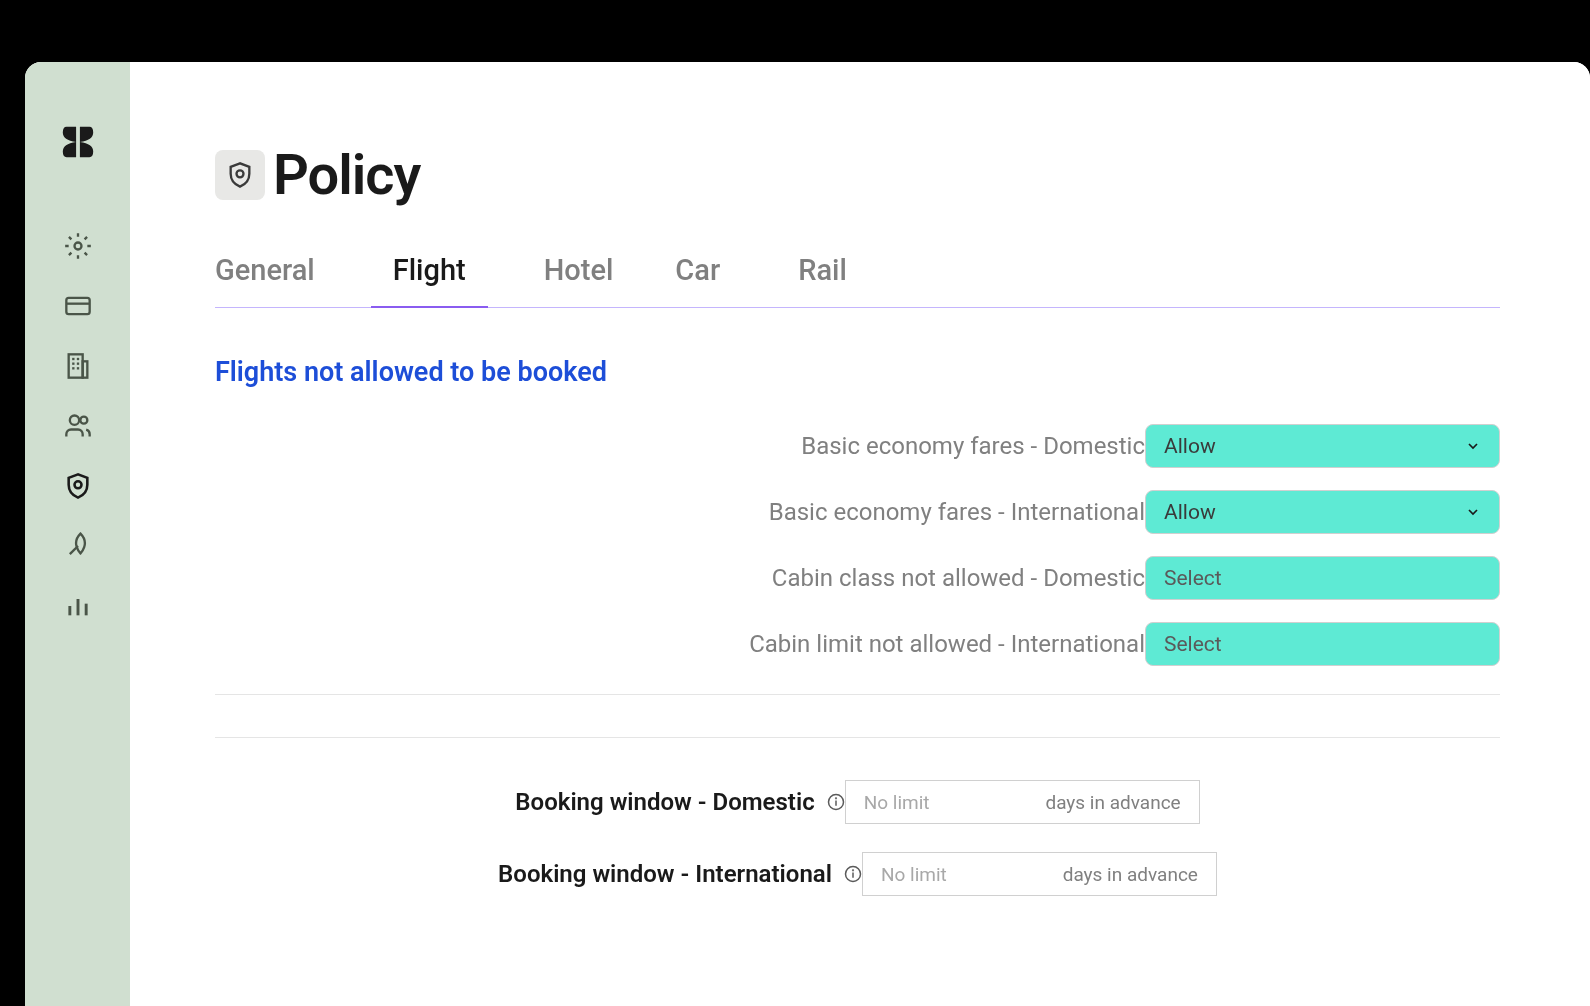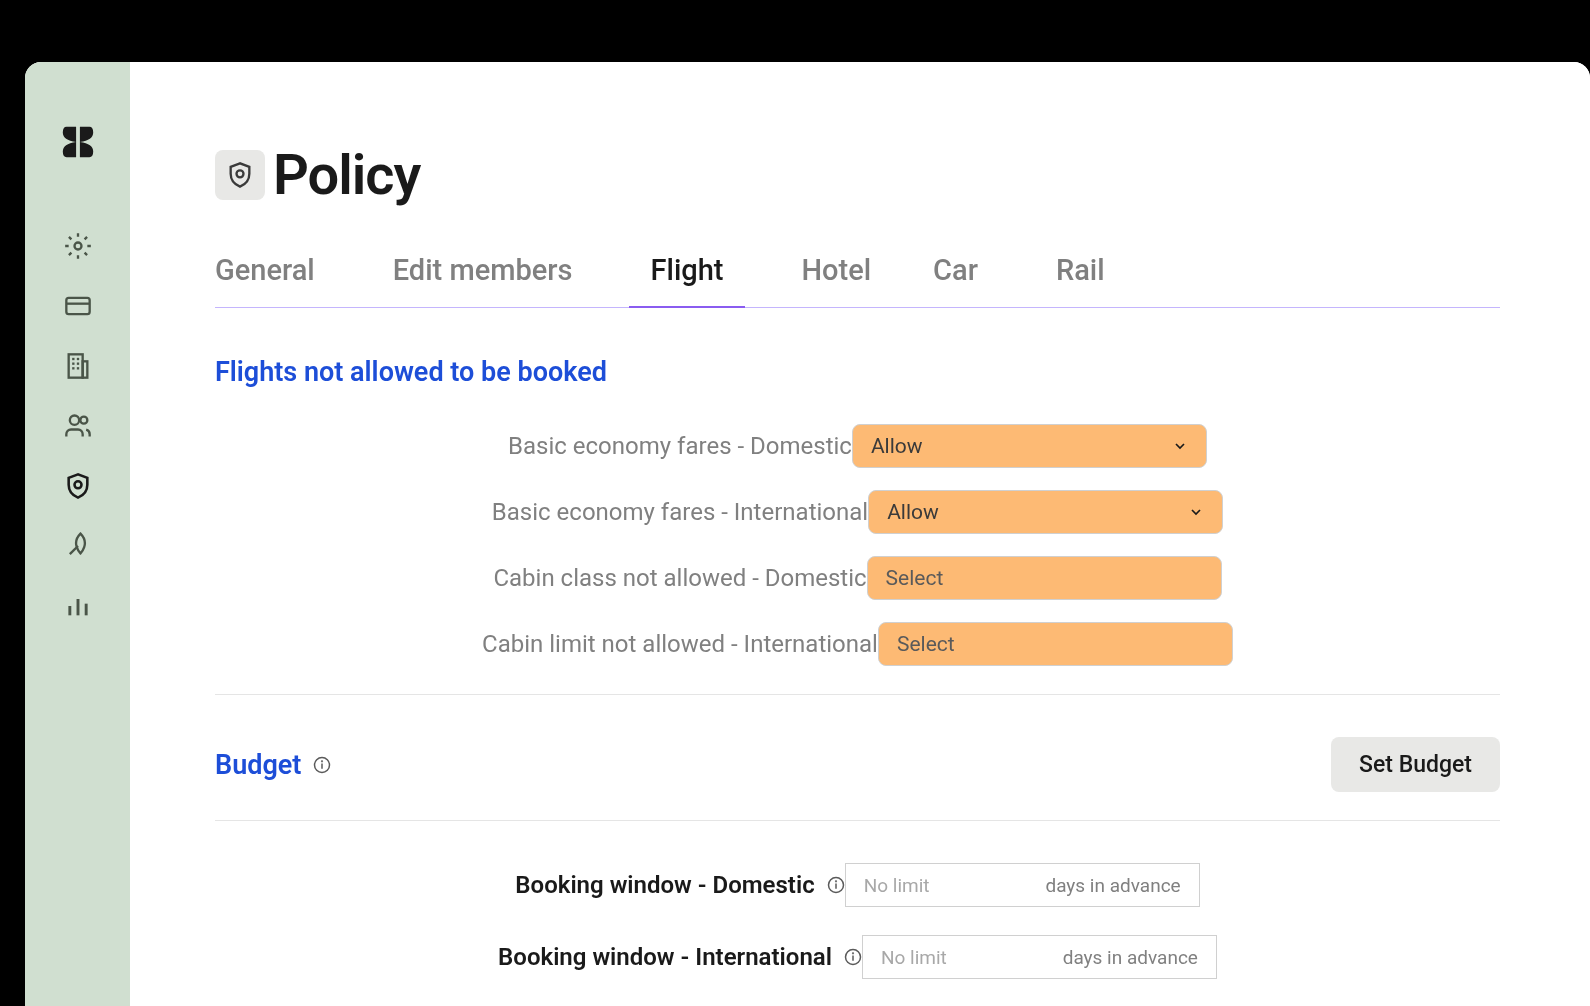--- a/index.html
+++ b/index.html
@@ -114,41 +114,41 @@
       font-weight: 600;
       color: #1d4ed8;
       margin-bottom: 36px;
       display: flex;
       align-items: center;
       gap: 12px;
     }
     .form-row {
       display: flex;
       align-items: center;
-      justify-content: center;
+      justify-content: flex-end;
       margin-bottom: 22px;
     }
     .form-label {
       font-size: 24px;
       color: #808080;
       font-weight: 400;
     }
     .select-box {
       width: 355px;
       height: 44px;
       border: 1px solid #d0d0d0;
       border-radius: 8px;
       padding: 0 18px;
       display: flex;
       align-items: center;
       justify-content: space-between;
       font-size: 21px;
       color: #3a3a3a;
       cursor: pointer;
-      background: #fdba74;
+      background: #5eead4;
     }
     .select-box.placeholder {
       color: #5a5a5a;
     }
     .chevron {
       display: flex;
       align-items: center;
     }
     .section-divider {
       border: none;
@@ -277,21 +277,20 @@
         <svg width="28" height="28" viewBox="0 0 24 24" fill="none" stroke="#3a3a3a" stroke-width="2">
           <path d="M12 2 L4 5 V11 C4 16 7 20 12 22 C17 20 20 16 20 11 V5 Z"></path>
           <circle cx="12" cy="11" r="3"></circle>
         </svg>
       </div>
       <h1 class="page-title">Policy</h1>
     </div>
 
     <div class="tabs">
       <div class="tab-item">General</div>
-      <div class="tab-item">Edit members</div>
       <div class="tab-item active">Flight</div>
       <div class="tab-item" style="margin-right:46px">Hotel</div>
       <div class="tab-item" style="">Car</div>
       <div class="tab-item">Rail</div>
     </div>
 
     <div>
       <h2 class="section-title">Flights not allowed to be booked</h2>
 
       <div class="form-row">
@@ -328,33 +327,20 @@
       <div class="form-row">
         <div class="form-label">Cabin limit not allowed - International</div>
         <div class="select-box placeholder">
           <span>Select</span>
         </div>
       </div>
     </div>
 
     <hr class="section-divider">
 
-    <div class="budget-section">
-      <h2 class="section-title" style="margin-bottom:0">
-        <span>Budget</span>
-        <span class="info-icon">
-          <svg width="18" height="18" viewBox="0 0 24 24" fill="none" stroke="#5a5a5a" stroke-width="2">
-              <circle cx="12" cy="12" r="10"></circle>
-              <line x1="12" y1="10" x2="12" y2="17"></line>
-              <circle cx="12" cy="7" r="0.5" fill="#5a5a5a"></circle>
-            </svg>
-        </span>
-      </h2>
-      <button class="set-budget-btn">Set Budget</button>
-    </div>
 
     <hr class="section-divider">
 
     <div class="booking-row">
       <div class="booking-label">
         <span>Booking window - Domestic</span>
         <span class="info-icon">
           <svg width="18" height="18" viewBox="0 0 24 24" fill="none" stroke="#5a5a5a" stroke-width="2">
               <circle cx="12" cy="12" r="10"></circle>
               <line x1="12" y1="10" x2="12" y2="17"></line>

